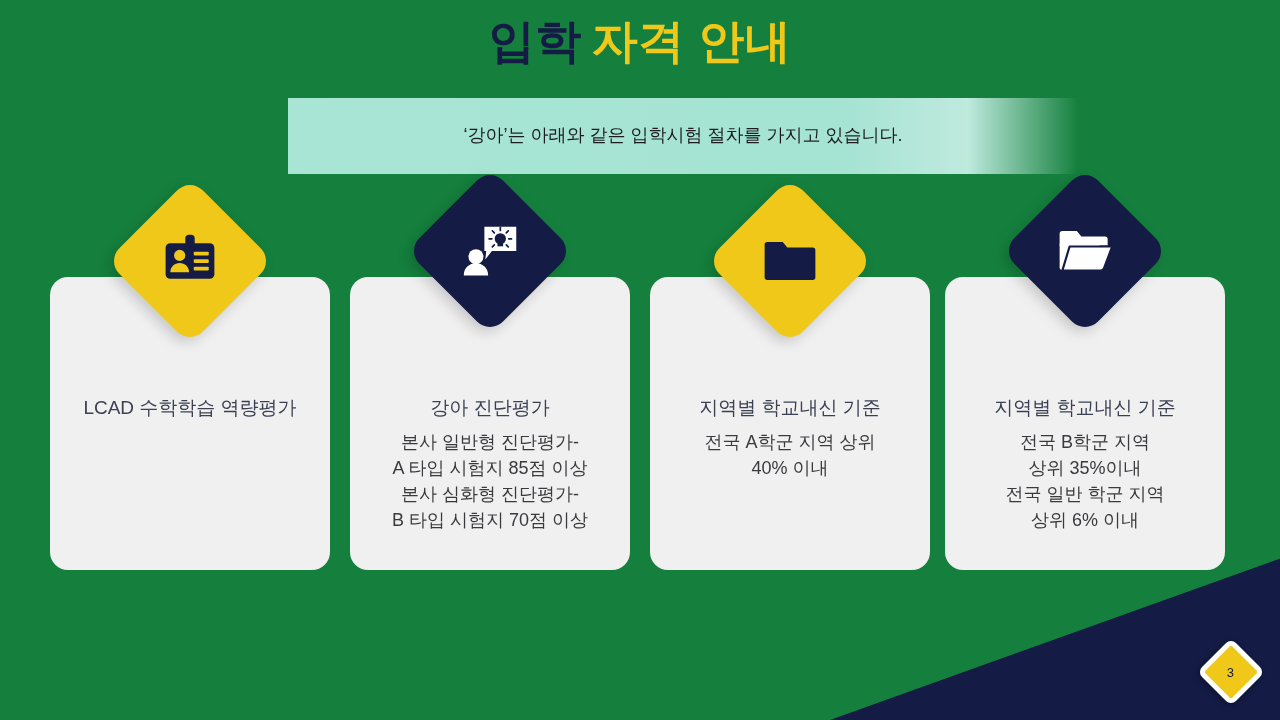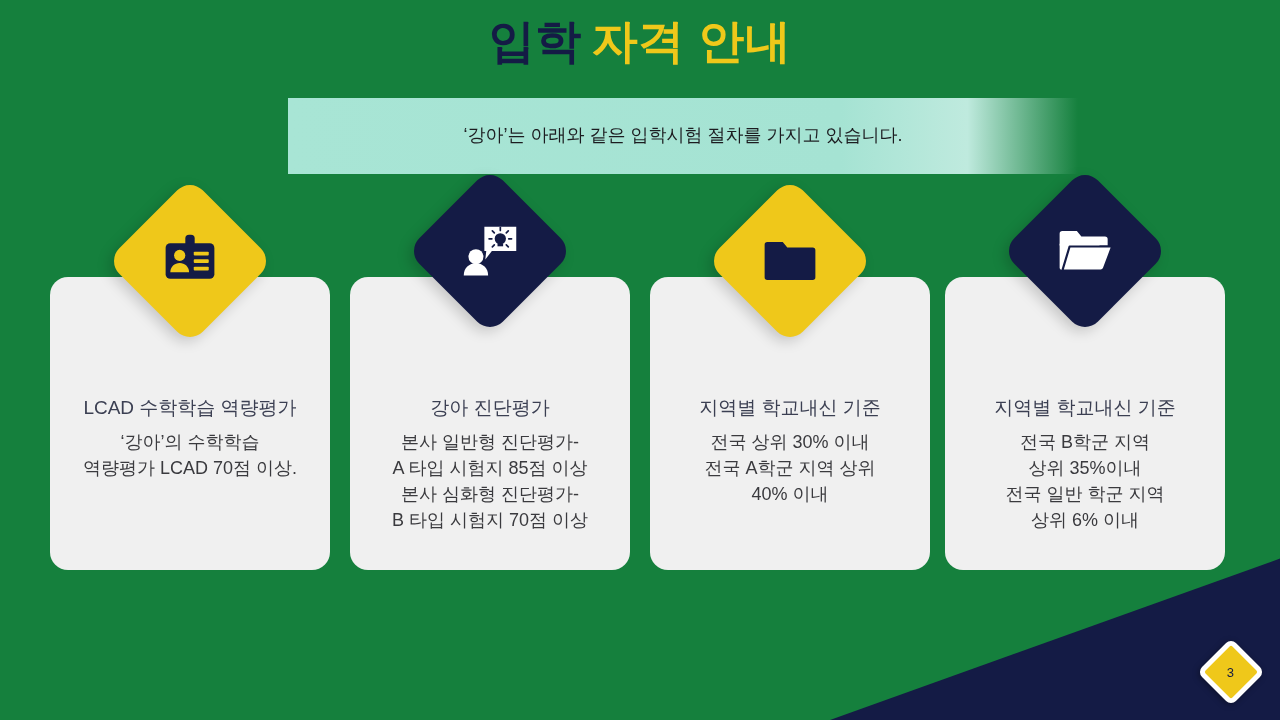--- a/index.html
+++ b/index.html
@@ -194,40 +194,35 @@
   </div>
 
   <div class="subtitle-banner">
     <div class="subtitle-line">‘강아’는 아래와 같은 입학시험 절차를 가지고 있습니다.</div>
   </div>
 
   <div class="cards">
 
     <div class="card c0">
       <div class="card-title">LCAD 수학학습 역량평가</div>
-      <div class="card-body">
-        <span class="bline">‘강아’의 수학학습</span>
-        <span class="bline">역량평가 LCAD 70점 이상.</span>
-      </div>
     </div>
 
     <div class="card c1">
       <div class="card-title">강아 진단평가</div>
       <div class="card-body">
         <span class="bline">본사 일반형 진단평가-</span>
         <span class="bline">A 타입 시험지 85점 이상</span>
         <span class="bline">본사 심화형 진단평가-</span>
         <span class="bline">B 타입 시험지 70점 이상</span>
       </div>
     </div>
 
     <div class="card c2">
       <div class="card-title">지역별 학교내신 기준</div>
       <div class="card-body">
-        <span class="bline">전국 상위 30% 이내</span>
         <span class="bline">전국 A학군 지역 상위</span>
         <span class="bline">40% 이내</span>
       </div>
     </div>
 
     <div class="card c3">
       <div class="card-title">지역별 학교내신 기준</div>
       <div class="card-body">
         <span class="bline">전국 B학군 지역</span>
         <span class="bline">상위 35%이내</span>

